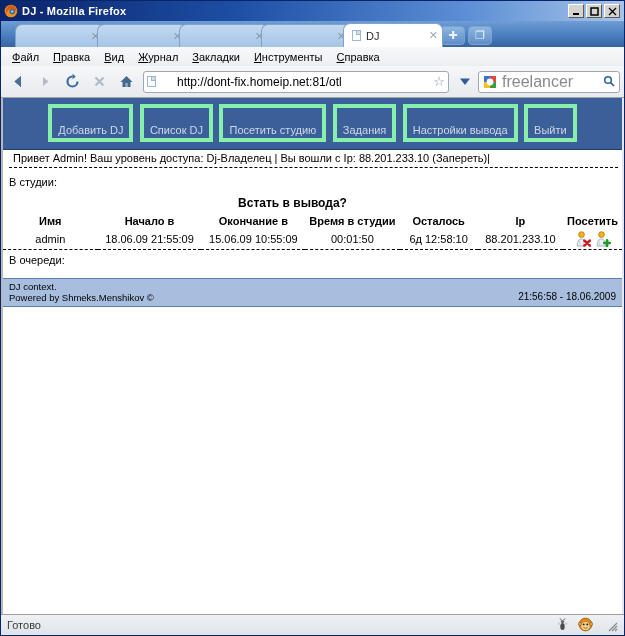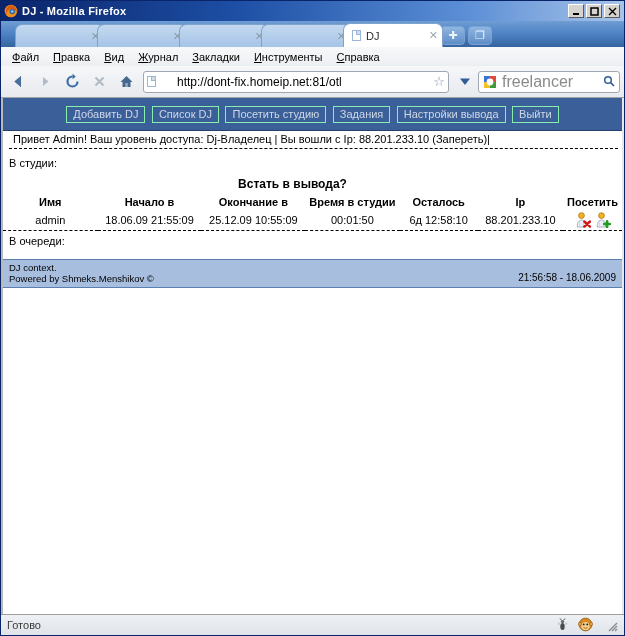--- a/index.html
+++ b/index.html
@@ -90,21 +90,21 @@
   .viewport { flex:1; background:#fff; border-left:2px solid #b9b9b9;
     border-right:2px solid #e8e8e8; overflow:hidden; position:relative;
     display:flex; flex-direction:column; }
 
   .site-nav {
     background:#3b5f99; padding:6px 0 7px 0; text-align:center;
     border-bottom:1px solid #24406e;
   }
   .site-btn {
     display:inline-block; font-size:11px; color:#cfd8e6;
-    border:1px solid #86efac; padding:1px 6px 2px 6px; margin:0 1px;
+    border:4px solid #86efac; padding:16px 6px 2px 6px; margin:0 1px;
     background:#3b5f99; white-space:nowrap;
   }
   .greeting-wrap { padding:2px 0 3px 0; border-bottom:1px dashed #000;
     margin:0 4px 0 6px; }
   .greeting { font-size:11px; color:#000; padding-left:4px; white-space:nowrap; }
 
   .studio-label { font-size:11px; padding:8px 0 0 6px; }
   .queue-prompt { text-align:center; font-size:12px; font-weight:bold; padding:8px 0 4px 0;
     padding-right:40px; }
 
@@ -302,21 +302,21 @@
           <th class="col-instudio">Время в студии</th>
           <th class="col-left">Осталось</th>
           <th class="col-ip">Ip</th>
           <th class="col-act">Посетить</th>
         </tr>
       </thead>
       <tbody>
         <tr>
           <td>admin</td>
           <td>18.06.09 21:55:09</td>
-          <td>25.12.09 10:55:09</td>
+          <td>15.06.09 10:55:09</td>
           <td>00:01:50</td>
           <td>6д 12:58:10</td>
           <td>88.201.233.10</td>
           <td>
             <span class="act-cell">
               <span class="usr-ico">
                 <svg width="16" height="16" viewBox="0 0 16 16">
                   <circle cx="6.5" cy="3.6" r="2.9" fill="#f2b21c" stroke="#a86f06" stroke-width="0.7"></circle>
                   <path d="M2.2 15 C2.2 10.2 4 8 6.5 8 C9 8 10.8 10.2 10.8 15 Z" fill="#eef1f6" stroke="#8a95a5" stroke-width="0.7"></path>
                   <path d="M4.6 9.3 L4.6 14.6 M8.4 9.3 L8.4 14.6" stroke="#b9c2cf" stroke-width="0.6"></path>

